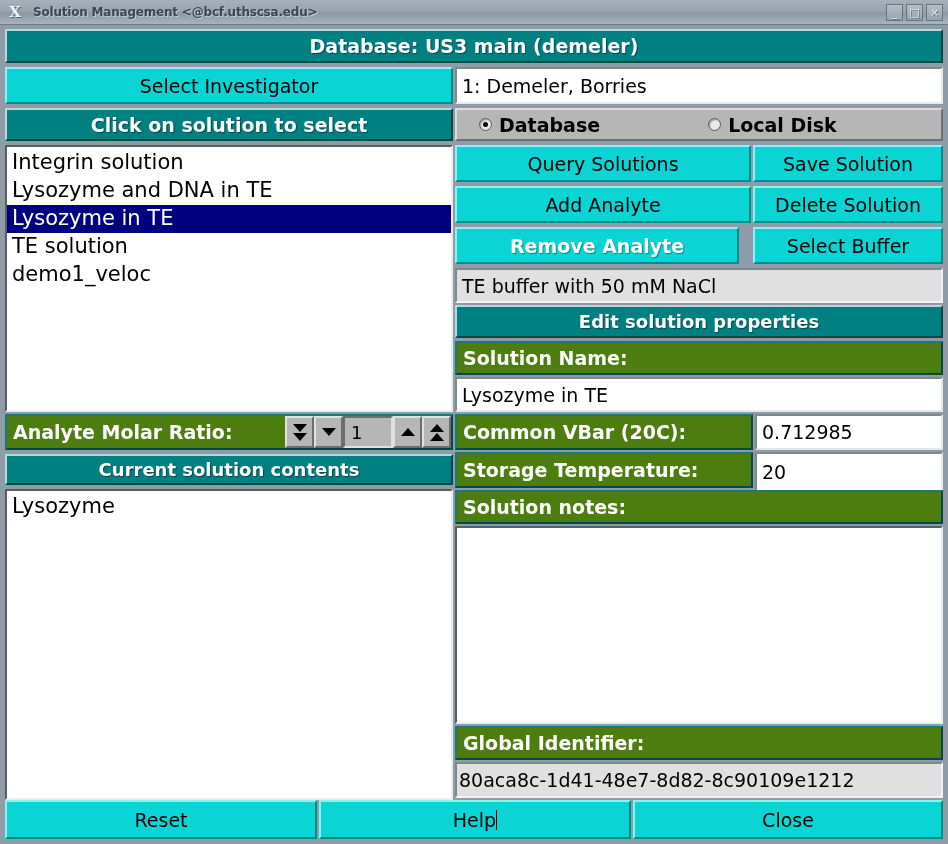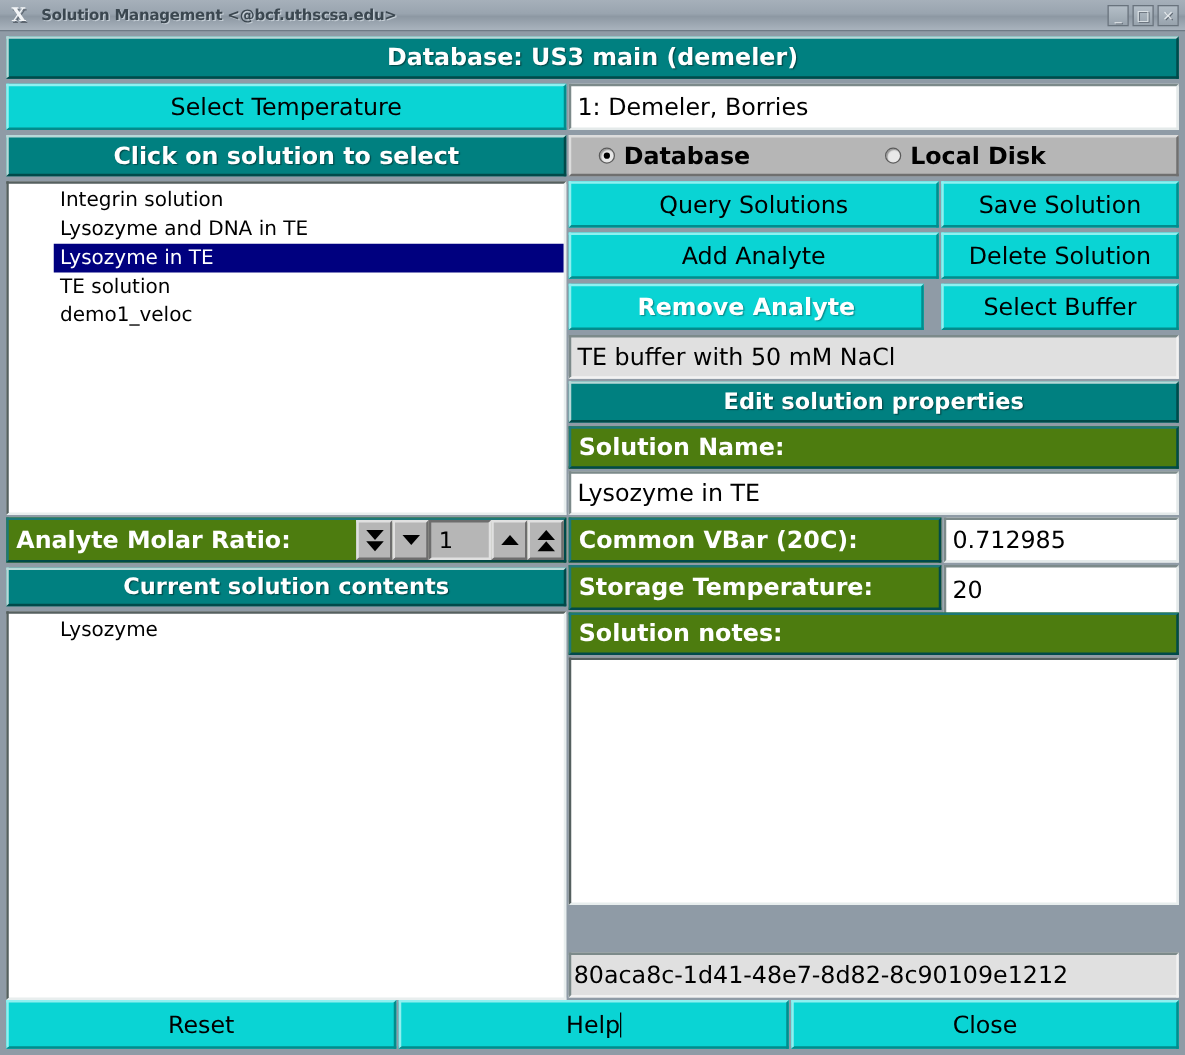--- a/index.html
+++ b/index.html
@@ -95,22 +95,22 @@
     overflow: hidden; white-space: nowrap;
   }
   .listbox {
     background: #ffffff;
     border: 2px solid;
     border-color: #55605f #e8eeee #e8eeee #55605f;
     overflow: hidden;
     padding-top: 2px;
   }
   .listbox .li {
-    font-size: 16px; color: #000; line-height: 1; padding: 3px 5px 4px 5px;
-    white-space: nowrap; cursor: pointer; margin-left: 36px;
+    font-size: 21px; color: #000; line-height: 1; padding: 3px 5px 4px 5px;
+    white-space: nowrap; cursor: pointer;
   }
   .listbox .li.sel { background: #00007f; color: #ffffff; }
 
   
   #radiorow {
     background: #b6b6b6;
     border: 2px solid;
     border-color: #dcdcdc #6f6f6f #6f6f6f #dcdcdc;
     display: flex; align-items: center;
   }
@@ -170,21 +170,21 @@
     <div class="ttext">Solution Management &lt;@bcf.uthscsa.edu&gt;</div>
     <div id="wbtns">
       <div class="wb">_</div>
       <div class="wb">□</div>
       <div class="wb">×</div>
     </div>
   </div>
 
   <div class="teal-bar" style="position:absolute;left:5px;top:29px;width:938px;height:34px;">Database: US3 main (demeler)</div>
 
-  <div class="cyan-btn" style="position:absolute;left:5px;top:67px;width:448px;height:37px;">Select Temperature</div>
+  <div class="cyan-btn" style="position:absolute;left:5px;top:67px;width:448px;height:37px;">Select Investigator</div>
 
   <div class="white-field" style="position:absolute;left:455px;top:67px;width:488px;height:37px;">1: Demeler, Borries</div>
 
   <div class="teal-bar" style="position:absolute;left:5px;top:108px;width:448px;height:33px;">Click on solution to select</div>
 
   <div id="radiorow" style="position:absolute;left:455px;top:108px;width:488px;height:33px;">
     <div class="radio-item" style="margin-left:22px;">
       <span class="radio-dot on"></span>
       <span class="radio-label">Database</span>
     </div>
@@ -250,20 +250,21 @@
   <div class="black-label" style="position:absolute;left:455px;top:452px;width:298px;height:36px;">Storage Temperature:</div>
   <div class="white-field" style="position:absolute;left:755px;top:452px;width:188px;height:40px;">20</div>
 
   <div class="listbox" style="position:absolute;left:5px;top:489px;width:448px;height:311px;">
     <div class="li">Lysozyme</div>
   </div>
 
   <div class="black-label" style="position:absolute;left:455px;top:490px;width:488px;height:34px;">Solution notes:</div>
   <div id="notes" style="position:absolute;left:455px;top:526px;width:488px;height:198px;padding:4px 6px;font-size:18px;color:#000;"></div>
 
+  <div class="black-label" style="position:absolute;left:455px;top:726px;width:488px;height:34px;">Global Identifier:</div>
   <div class="gray-field" style="position:absolute;left:455px;top:762px;width:488px;height:36px;padding-left:2px;">80aca8c-1d41-48e7-8d82-8c90109e1212</div>
 
   <div class="cyan-btn" style="position:absolute;left:5px;top:800px;width:312px;height:39px;">Reset</div>
   <div class="cyan-btn" style="position:absolute;left:319px;top:800px;width:312px;height:39px;">
     <span>Help</span>
       <span class="caret"></span>
   </div>
   <div class="cyan-btn" style="position:absolute;left:633px;top:800px;width:310px;height:39px;">Close</div>
 
 </div>

